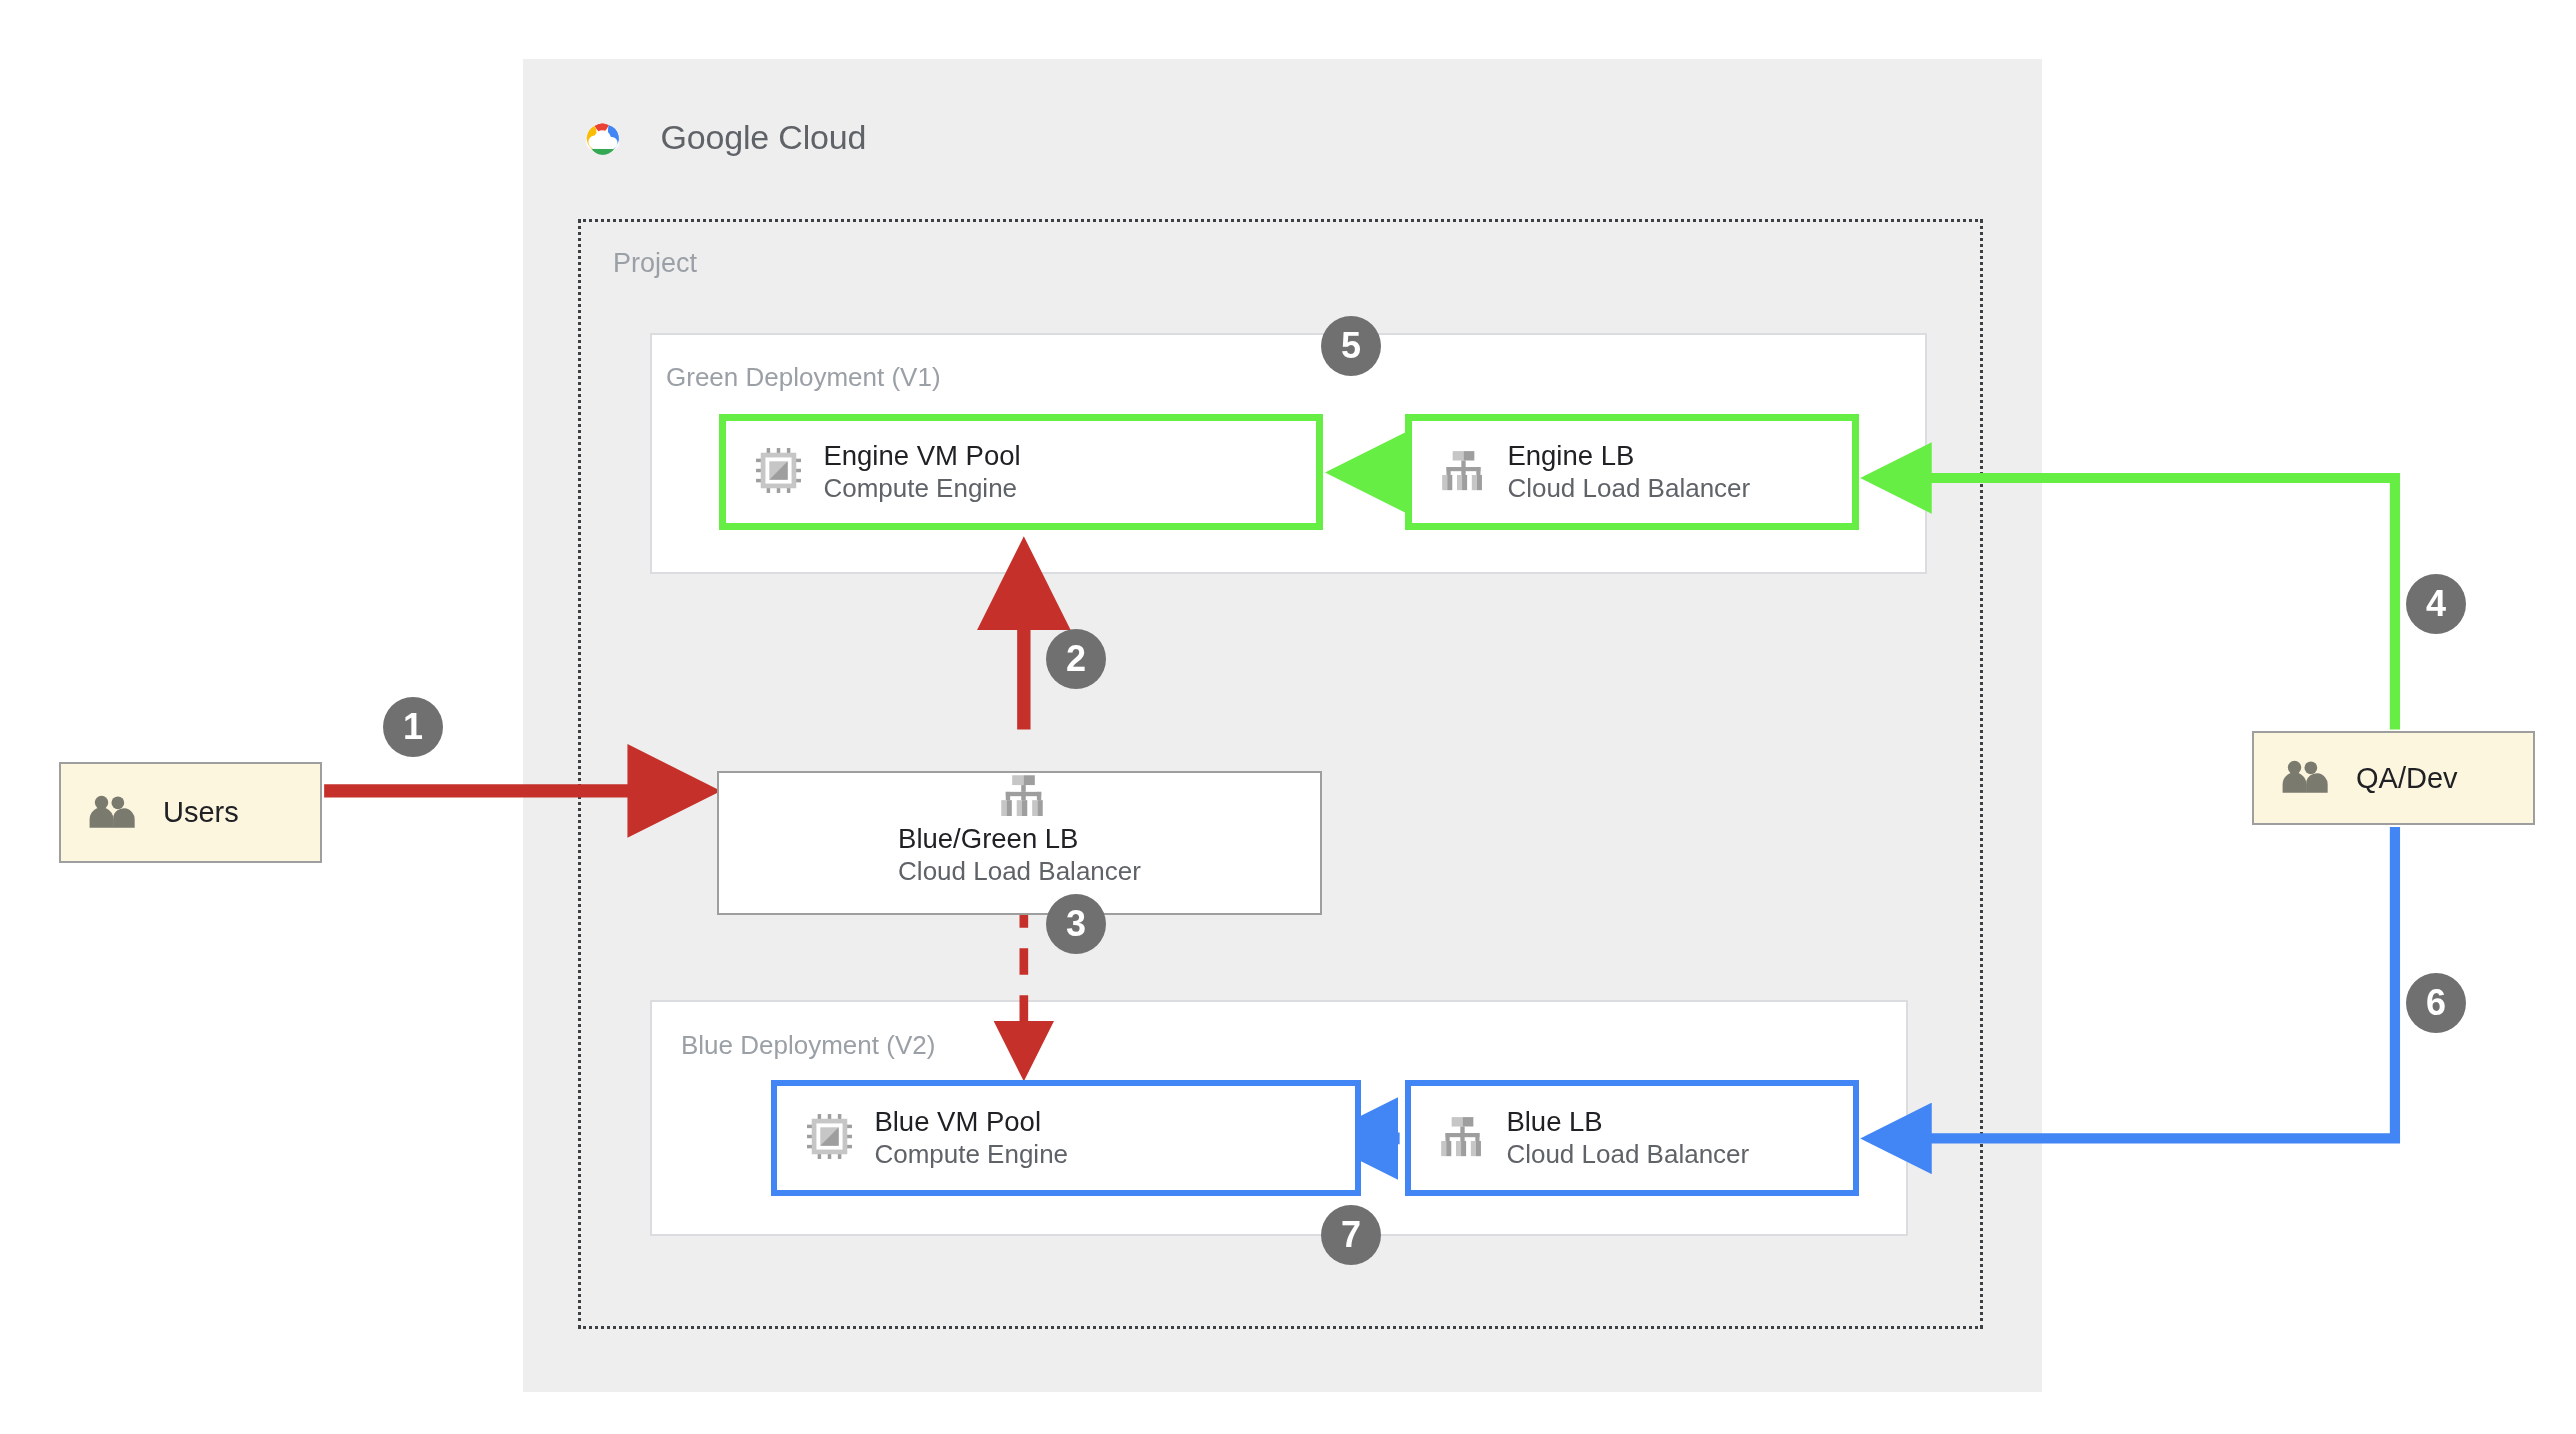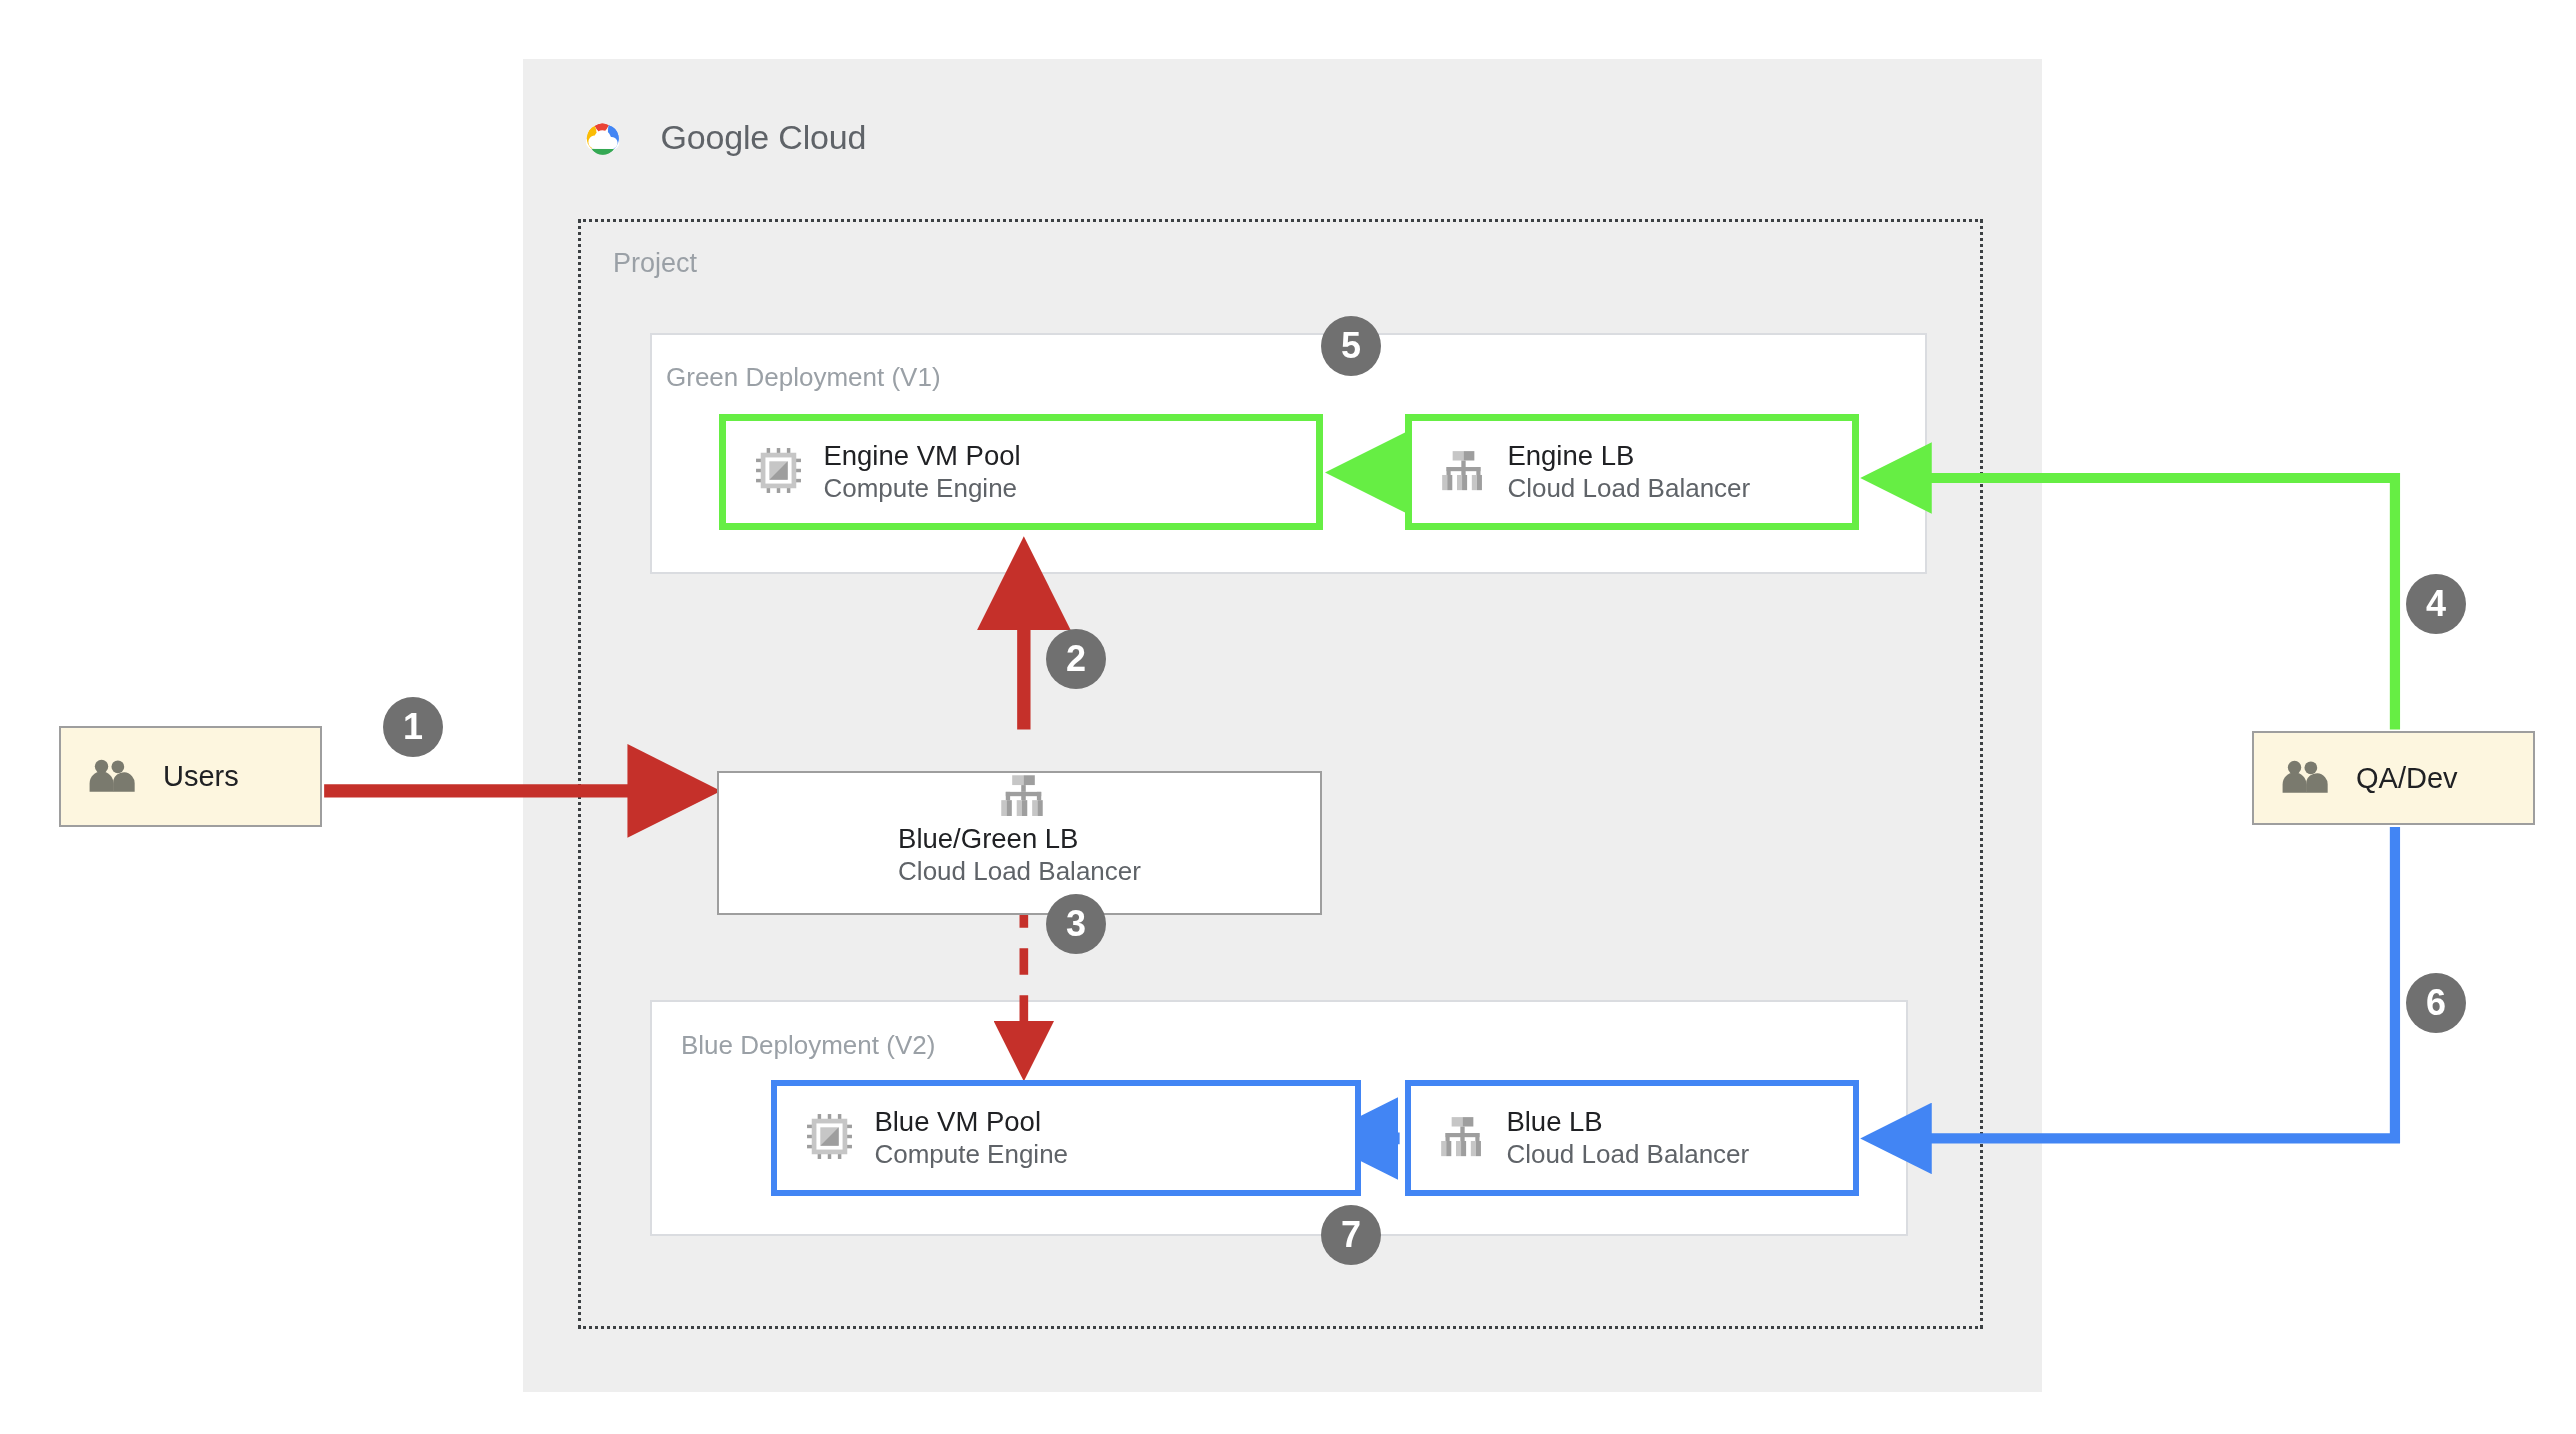--- a/index.html
+++ b/index.html
@@ -44,21 +44,21 @@
   #green-lb{left:1405px;top:414px;width:454px;height:116px;}
   #bg-lb{left:717px;top:771px;width:605px;height:144px;flex-direction:column;}
   #blue-vm{left:723px;top:1080px;width:590px;height:116px;margin-left:48px;}
   #blue-lb{left:1405px;top:1080px;width:454px;height:116px;}
 
   
   .actor{box-sizing:border-box;background:#fdf6df;border:2.4px solid #9e9e9e;
          display:flex;align-items:center;}
   .actor .ico{flex:0 0 auto;margin-left:25px;margin-right:28px;}
   .actor .lbl{font-size:29px;color:#202124;white-space:nowrap;}
-  #users-box{left:59px;top:726px;width:263px;height:101px;}
+  #users-box{left:59px;top:762px;width:263px;height:101px;}
   #qadev-box{left:2252px;top:731px;width:283px;height:94px;}
 
   
   .badge{border-radius:50%;background:#707070;color:#fff;display:flex;
          align-items:center;justify-content:center;font-size:36px;font-weight:700;
          width:60px;height:60px;}
   #badge-1{left:383px;top:697px;}
   #badge-2{left:1046px;top:629px;}
   #badge-3{left:1046px;top:894px;}
   #badge-4{left:2406px;top:574px;}

